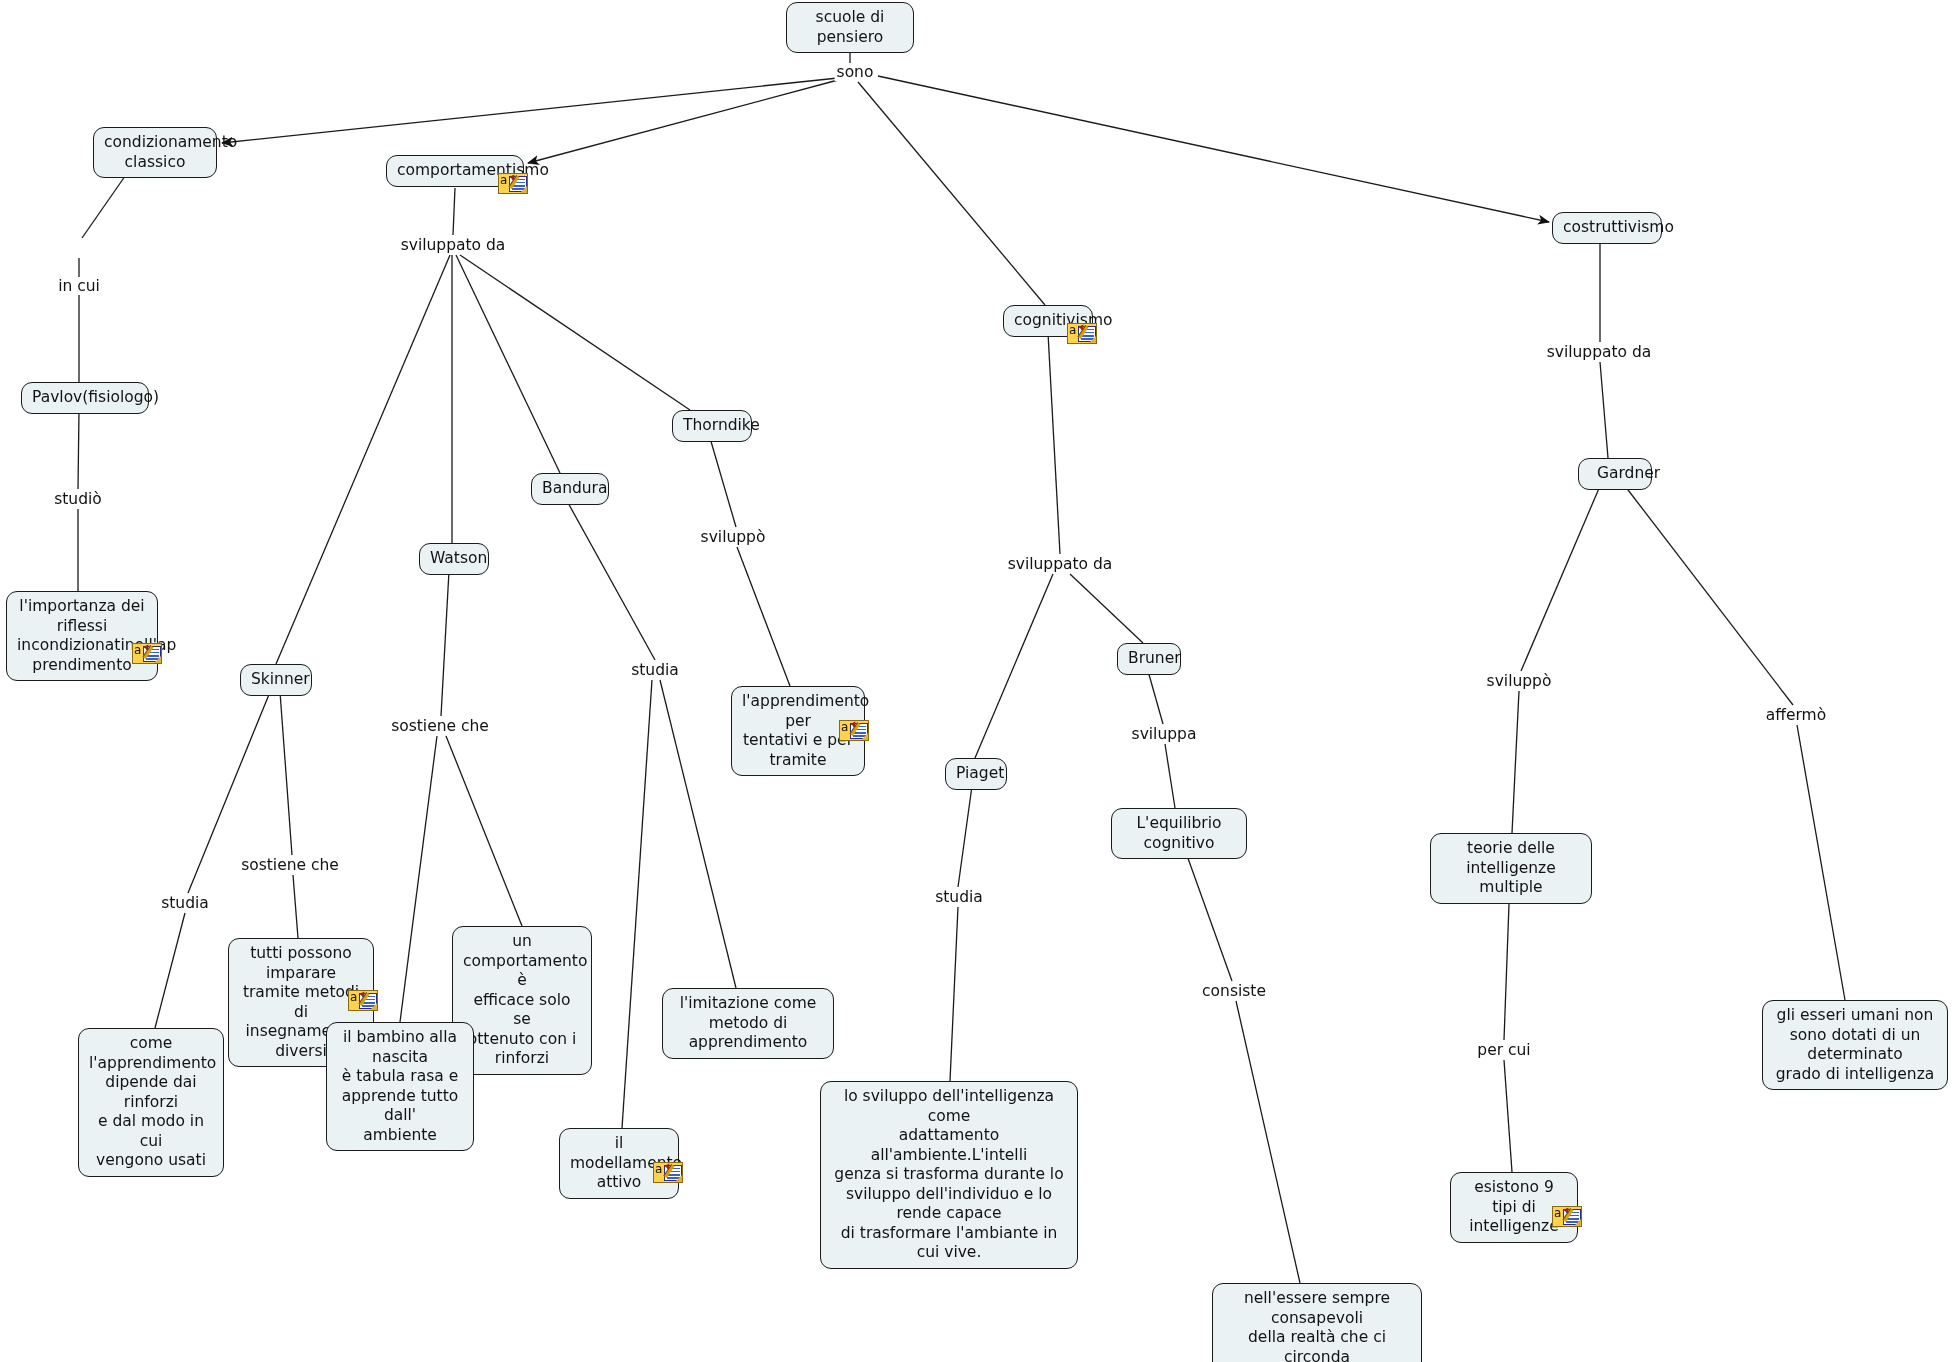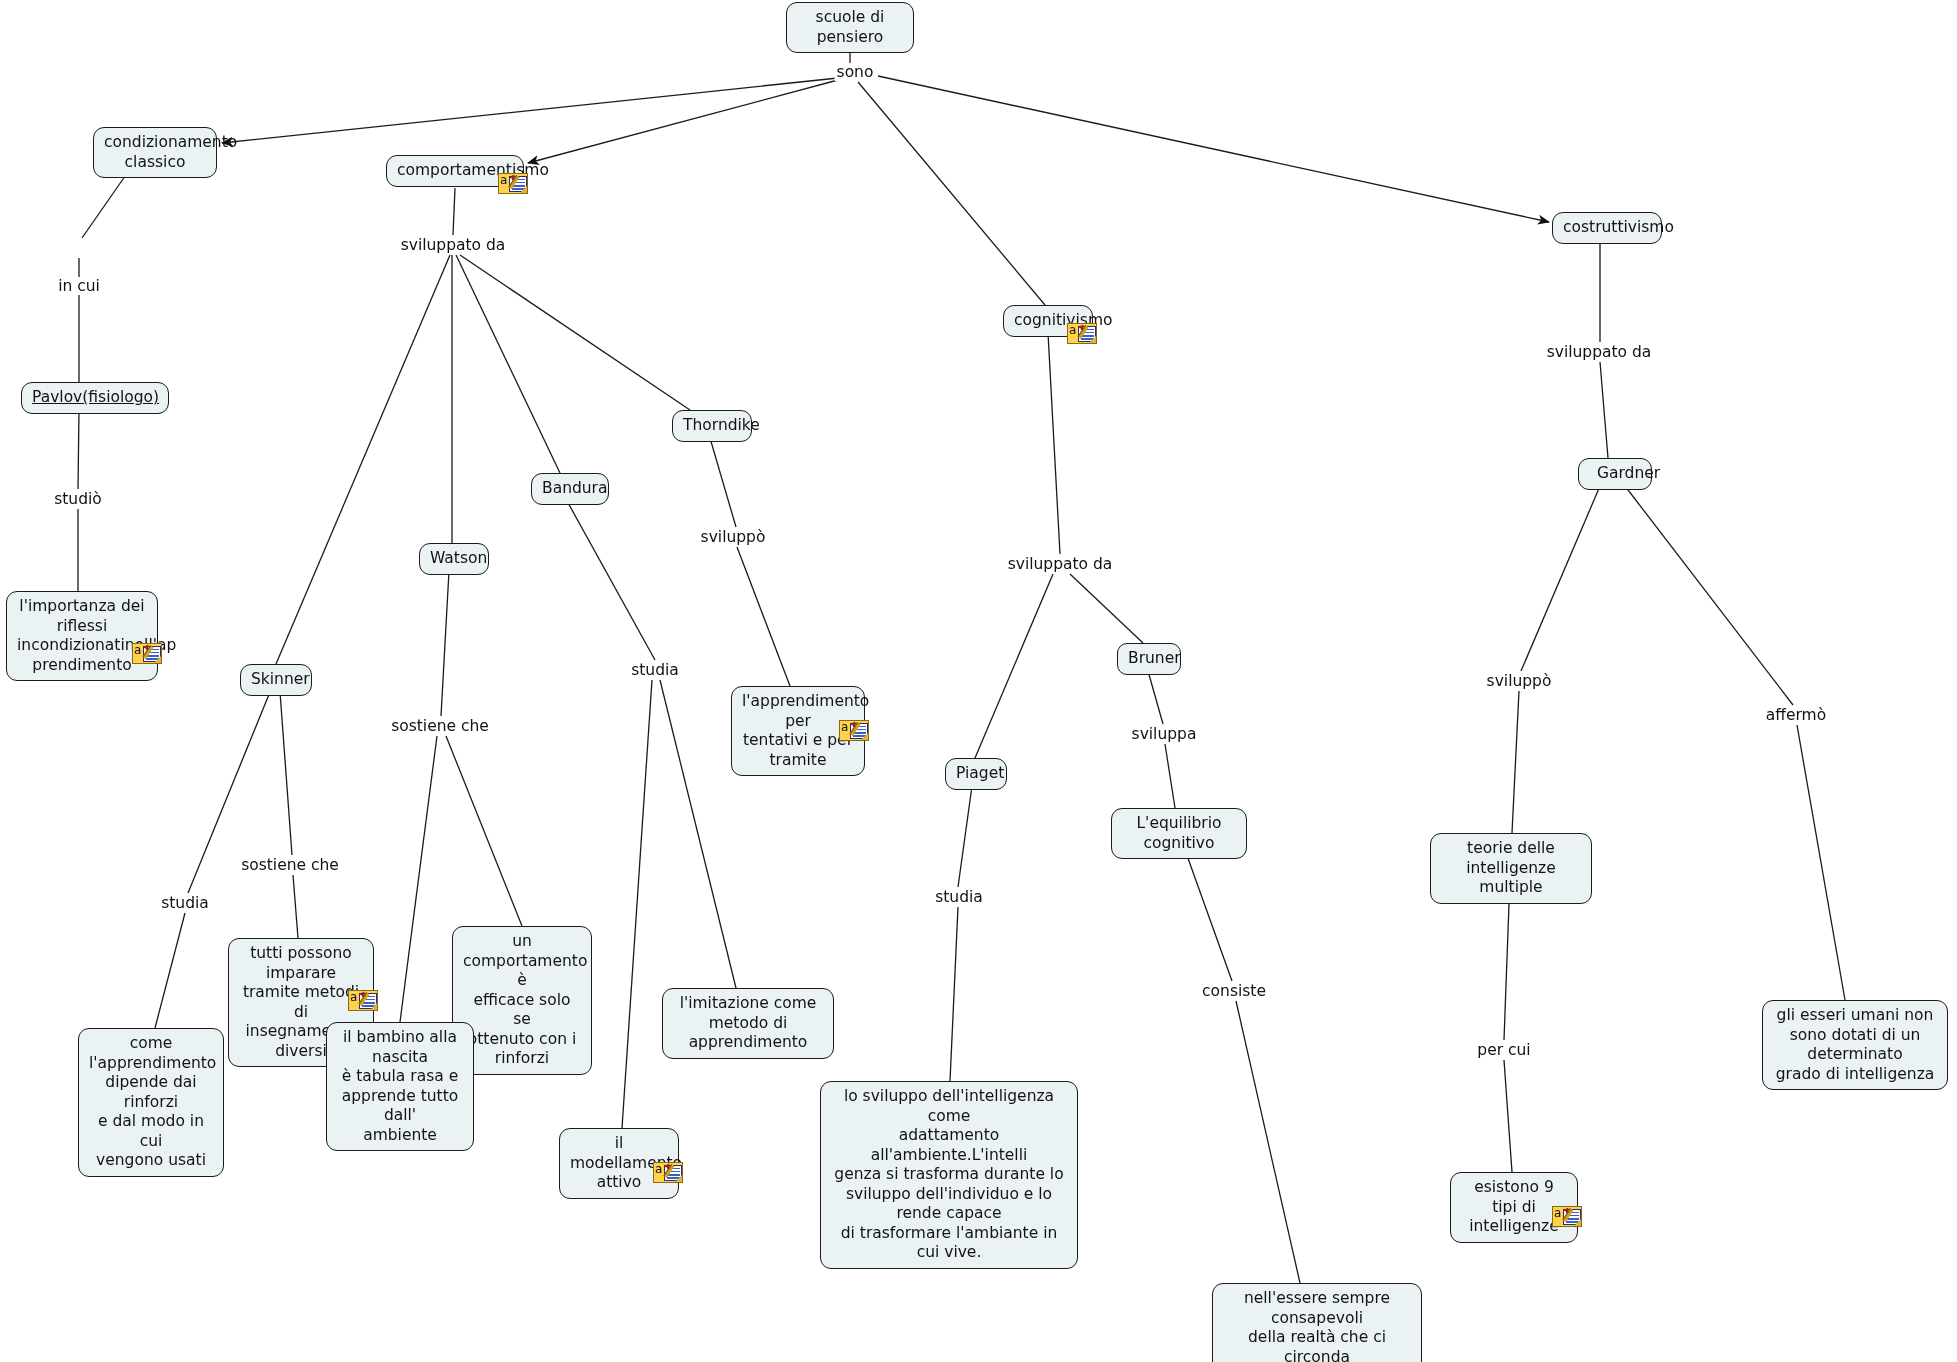--- a/index.html
+++ b/index.html
@@ -201,21 +201,21 @@
           <i></i>
           <i></i>
           <i></i>
           <i></i>
         </span>
         <span class="ni-pencil"></span>
         <span class="ni-tip"></span>
         <span class="ni-fold"></span>
       </span>
       <div class="node" style="left: 1552px; top: 212px; width: 110px; min-height: 28px;"><span class="node-label">costruttivismo</span></div>
-      <div class="node" style="left: 21px; top: 382px; width: 148px; min-height: 28px; text-decoration: underline;"><span class="node-label">Pavlov(fisiologo)</span></div>
+      <div class="node" style="left: 21px; top: 382px; width: 128px; min-height: 28px;"><span class="node-label">Pavlov(fisiologo)</span></div>
       <div class="node" style="left: 6px; top: 591px; width: 152px; min-height: 62px;"><span class="node-label">l'importanza dei riflessi
 incondizionatinell'ap
 prendimento</span></div>
       <span class="note-icon" style="position: absolute; left: 132px; top: 643px;">
         <span class="ni-a">a</span>
         <span class="ni-paper">
           <i></i>
           <i></i>
           <i></i>
           <i></i>

